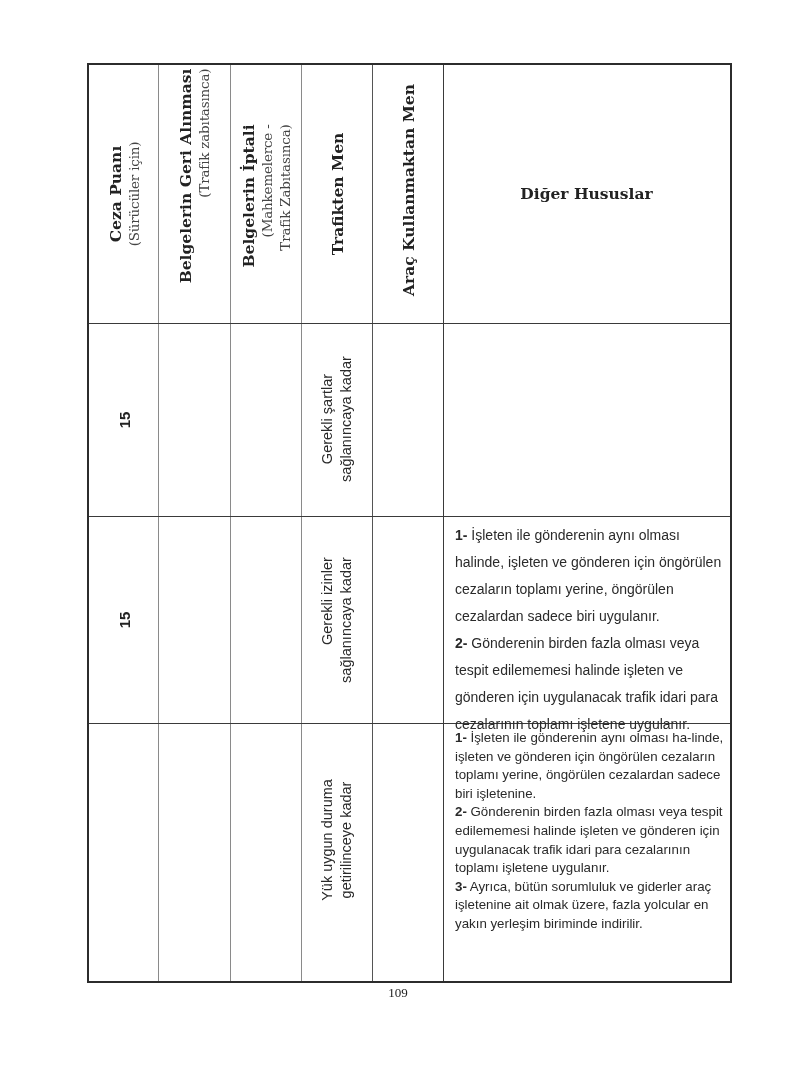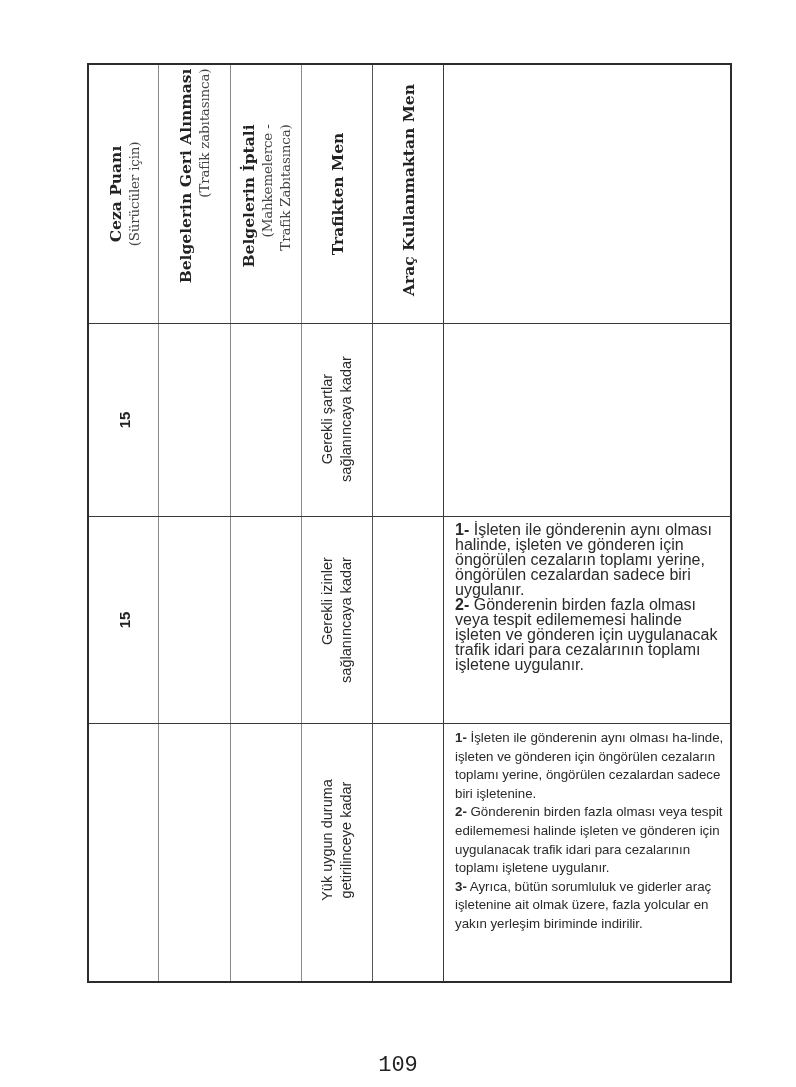--- a/index.html
+++ b/index.html
@@ -8,24 +8,24 @@
   .vline { position: absolute; top: 0; bottom: 0; width: 0; border-left: 1.5px solid #8a8a8a; }
   .hline { position: absolute; left: 0; right: 0; height: 0; border-top: 1.5px solid #3a3a3a; }
   .cell { position: absolute; box-sizing: border-box; }
   .rot { position: absolute; left: 50%; top: 50%; transform: translate(-50%, -50%) rotate(-90deg); white-space: nowrap; text-align: center; }
   .hdr-title { font-family: "DejaVu Serif", serif; font-weight: bold; font-size: 15.5px; color: #222; line-height: 19px; display: block; }
   .hdr-sub { font-family: "DejaVu Serif", serif; font-weight: normal; font-size: 13.5px; color: #444; line-height: 18px; display: block; letter-spacing: -0.2px; }
   .num { font-family: "Liberation Sans", sans-serif; font-weight: bold; font-size: 15px; color: #222; }
   .rtext { font-family: "Liberation Sans", sans-serif; font-size: 14.5px; color: #2a2a2a; line-height: 19px; }
   .diger-title { position: absolute; left: 0; right: 0; top: 50%; transform: translateY(-50%); text-align: center; font-family: "DejaVu Serif", serif; font-weight: bold; font-size: 15.5px; color: #222; }
   .notes { position: absolute; left: 12px; right: 6px; top: 6px; font-family: "Liberation Sans", sans-serif; color: #2a2a2a; }
-  .notes.big { font-size: 16px; line-height: 15px; }
+  .notes.big { font-size: 14px; line-height: 27px; }
   .notes.small { font-size: 13.3px; line-height: 18.6px; }
   .notes b { font-weight: bold; }
-  .page-num { position: absolute; left: 0; width: 796px; top: 1053px; text-align: center; font-family: Liberation Mono, monospace; font-size: 22px; color: #222; }
+  .page-num { position: absolute; left: 0; width: 796px; top: 985px; text-align: center; font-family: Liberation Serif, serif; font-size: 13px; color: #222; }
 </style>
 </head>
 <body>
 
 <div class="table">
 
   <div class="vline" style="left:69px"></div>
   <div class="vline" style="left:141px"></div>
   <div class="vline" style="left:212px"></div>
   <div class="vline" style="left:283px; border-left-color:#555"></div>
@@ -56,20 +56,23 @@
   </div>
   <div class="cell" style="left:212px; top:0; width:71px; height:258px">
     <div class="rot">
       <span class="hdr-title">Trafikten Men</span>
     </div>
   </div>
   <div class="cell" style="left:283px; top:0; width:71px; height:258px">
     <div class="rot" style="margin-top:-4px">
       <span class="hdr-title">Araç Kullanmaktan Men</span>
     </div>
+  </div>
+  <div class="cell" style="left:354px; top:0; right:0; height:258px">
+    <div class="diger-title" style="margin-top:-1px">Diğer Hususlar</div>
   </div>
 
   <div class="cell" style="left:0; top:258px; width:69px; height:193px">
     <div class="rot num">15</div>
   </div>
   <div class="cell" style="left:212px; top:258px; width:71px; height:193px">
     <div class="rot rtext" style="margin-top:-1px">
       <span style="display:block">Gerekli şartlar</span>
       <span style="display:block">sağlanıncaya kadar</span>
     </div>

